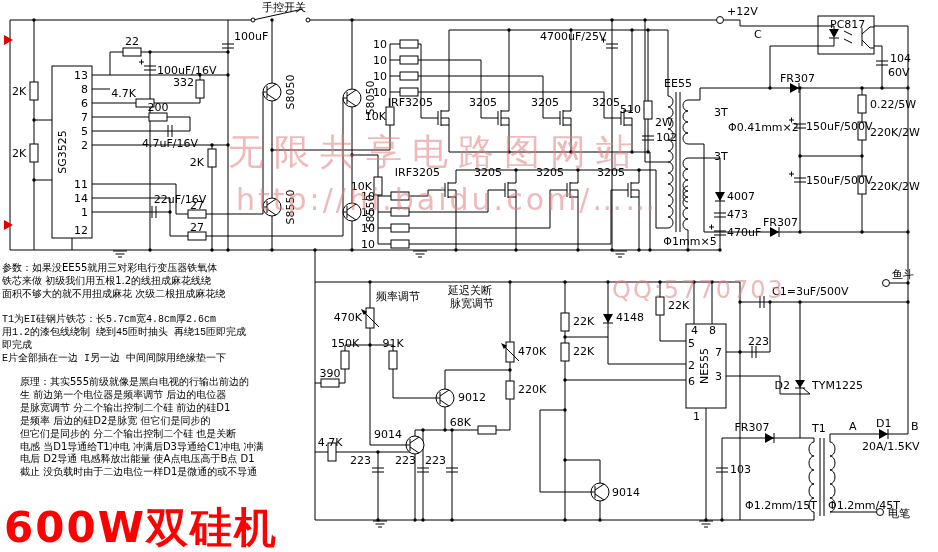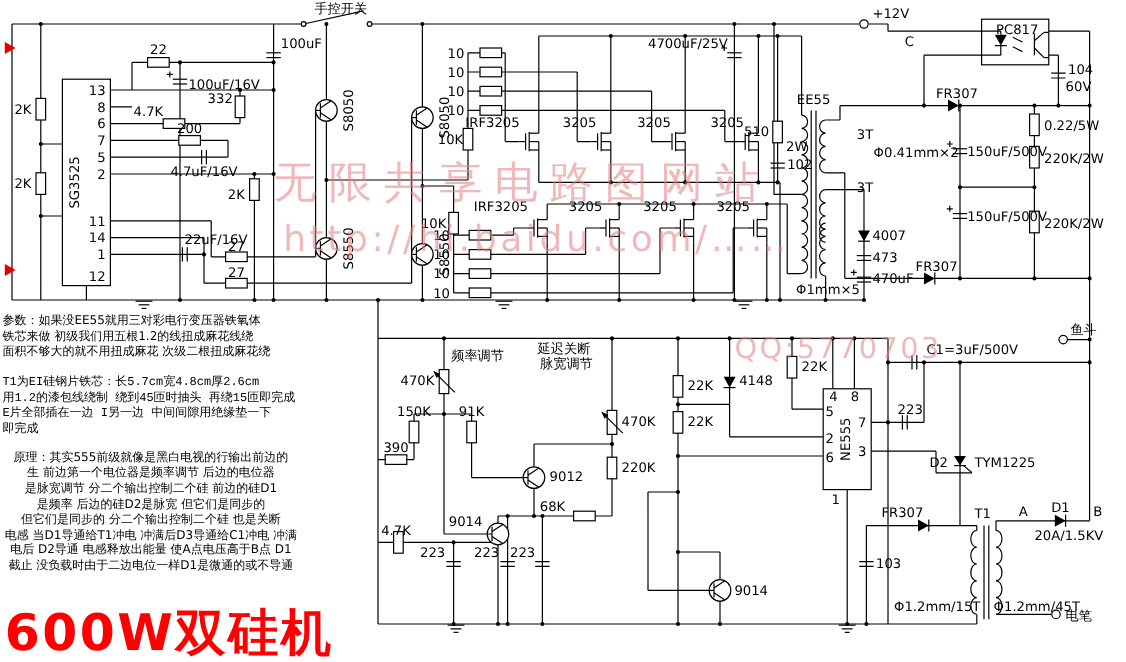--- a/index.html
+++ b/index.html
@@ -392,24 +392,24 @@
 
 <div id="text-blocks">
     <div class="para" style="left: 2px; top: 262px;">
       <div>参数：如果没EE55就用三对彩电行变压器铁氧体</div>
       <div>铁芯来做 初级我们用五根1.2的线扭成麻花线绕</div>
       <div>面积不够大的就不用扭成麻花 次级二根扭成麻花绕</div>
     </div>
     <div class="para" style="left: 2px; top: 314px; font-family: Liberation Mono, monospace;">
       <div>T1为EI硅钢片铁芯：长5.7cm宽4.8cm厚2.6cm</div>
       <div>用1.2的漆包线绕制 绕到45匝时抽头 再绕15匝即完成</div>
+      <div>即完成</div>
       <div>E片全部插在一边 I另一边 中间间隙用绝缘垫一下</div>
-      <div>即完成</div>
     </div>
-    <div class="para" style="left: 4px; top: 376px; text-align: center;">
+    <div class="para" style="left: 20px; top: 376px;">
       <div>原理：其实555前级就像是黑白电视的行输出前边的</div>
       <div>生 前边第一个电位器是频率调节 后边的电位器</div>
       <div>是脉宽调节 分二个输出控制二个硅 前边的硅D1</div>
       <div>是频率 后边的硅D2是脉宽 但它们是同步的</div>
       <div>但它们是同步的 分二个输出控制二个硅 也是关断</div>
       <div>电感 当D1导通给T1冲电 冲满后D3导通给C1冲电 冲满</div>
       <div>电后 D2导通 电感释放出能量 使A点电压高于B点 D1</div>
       <div>截止 没负载时由于二边电位一样D1是微通的或不导通</div>
     </div>
   </div>

